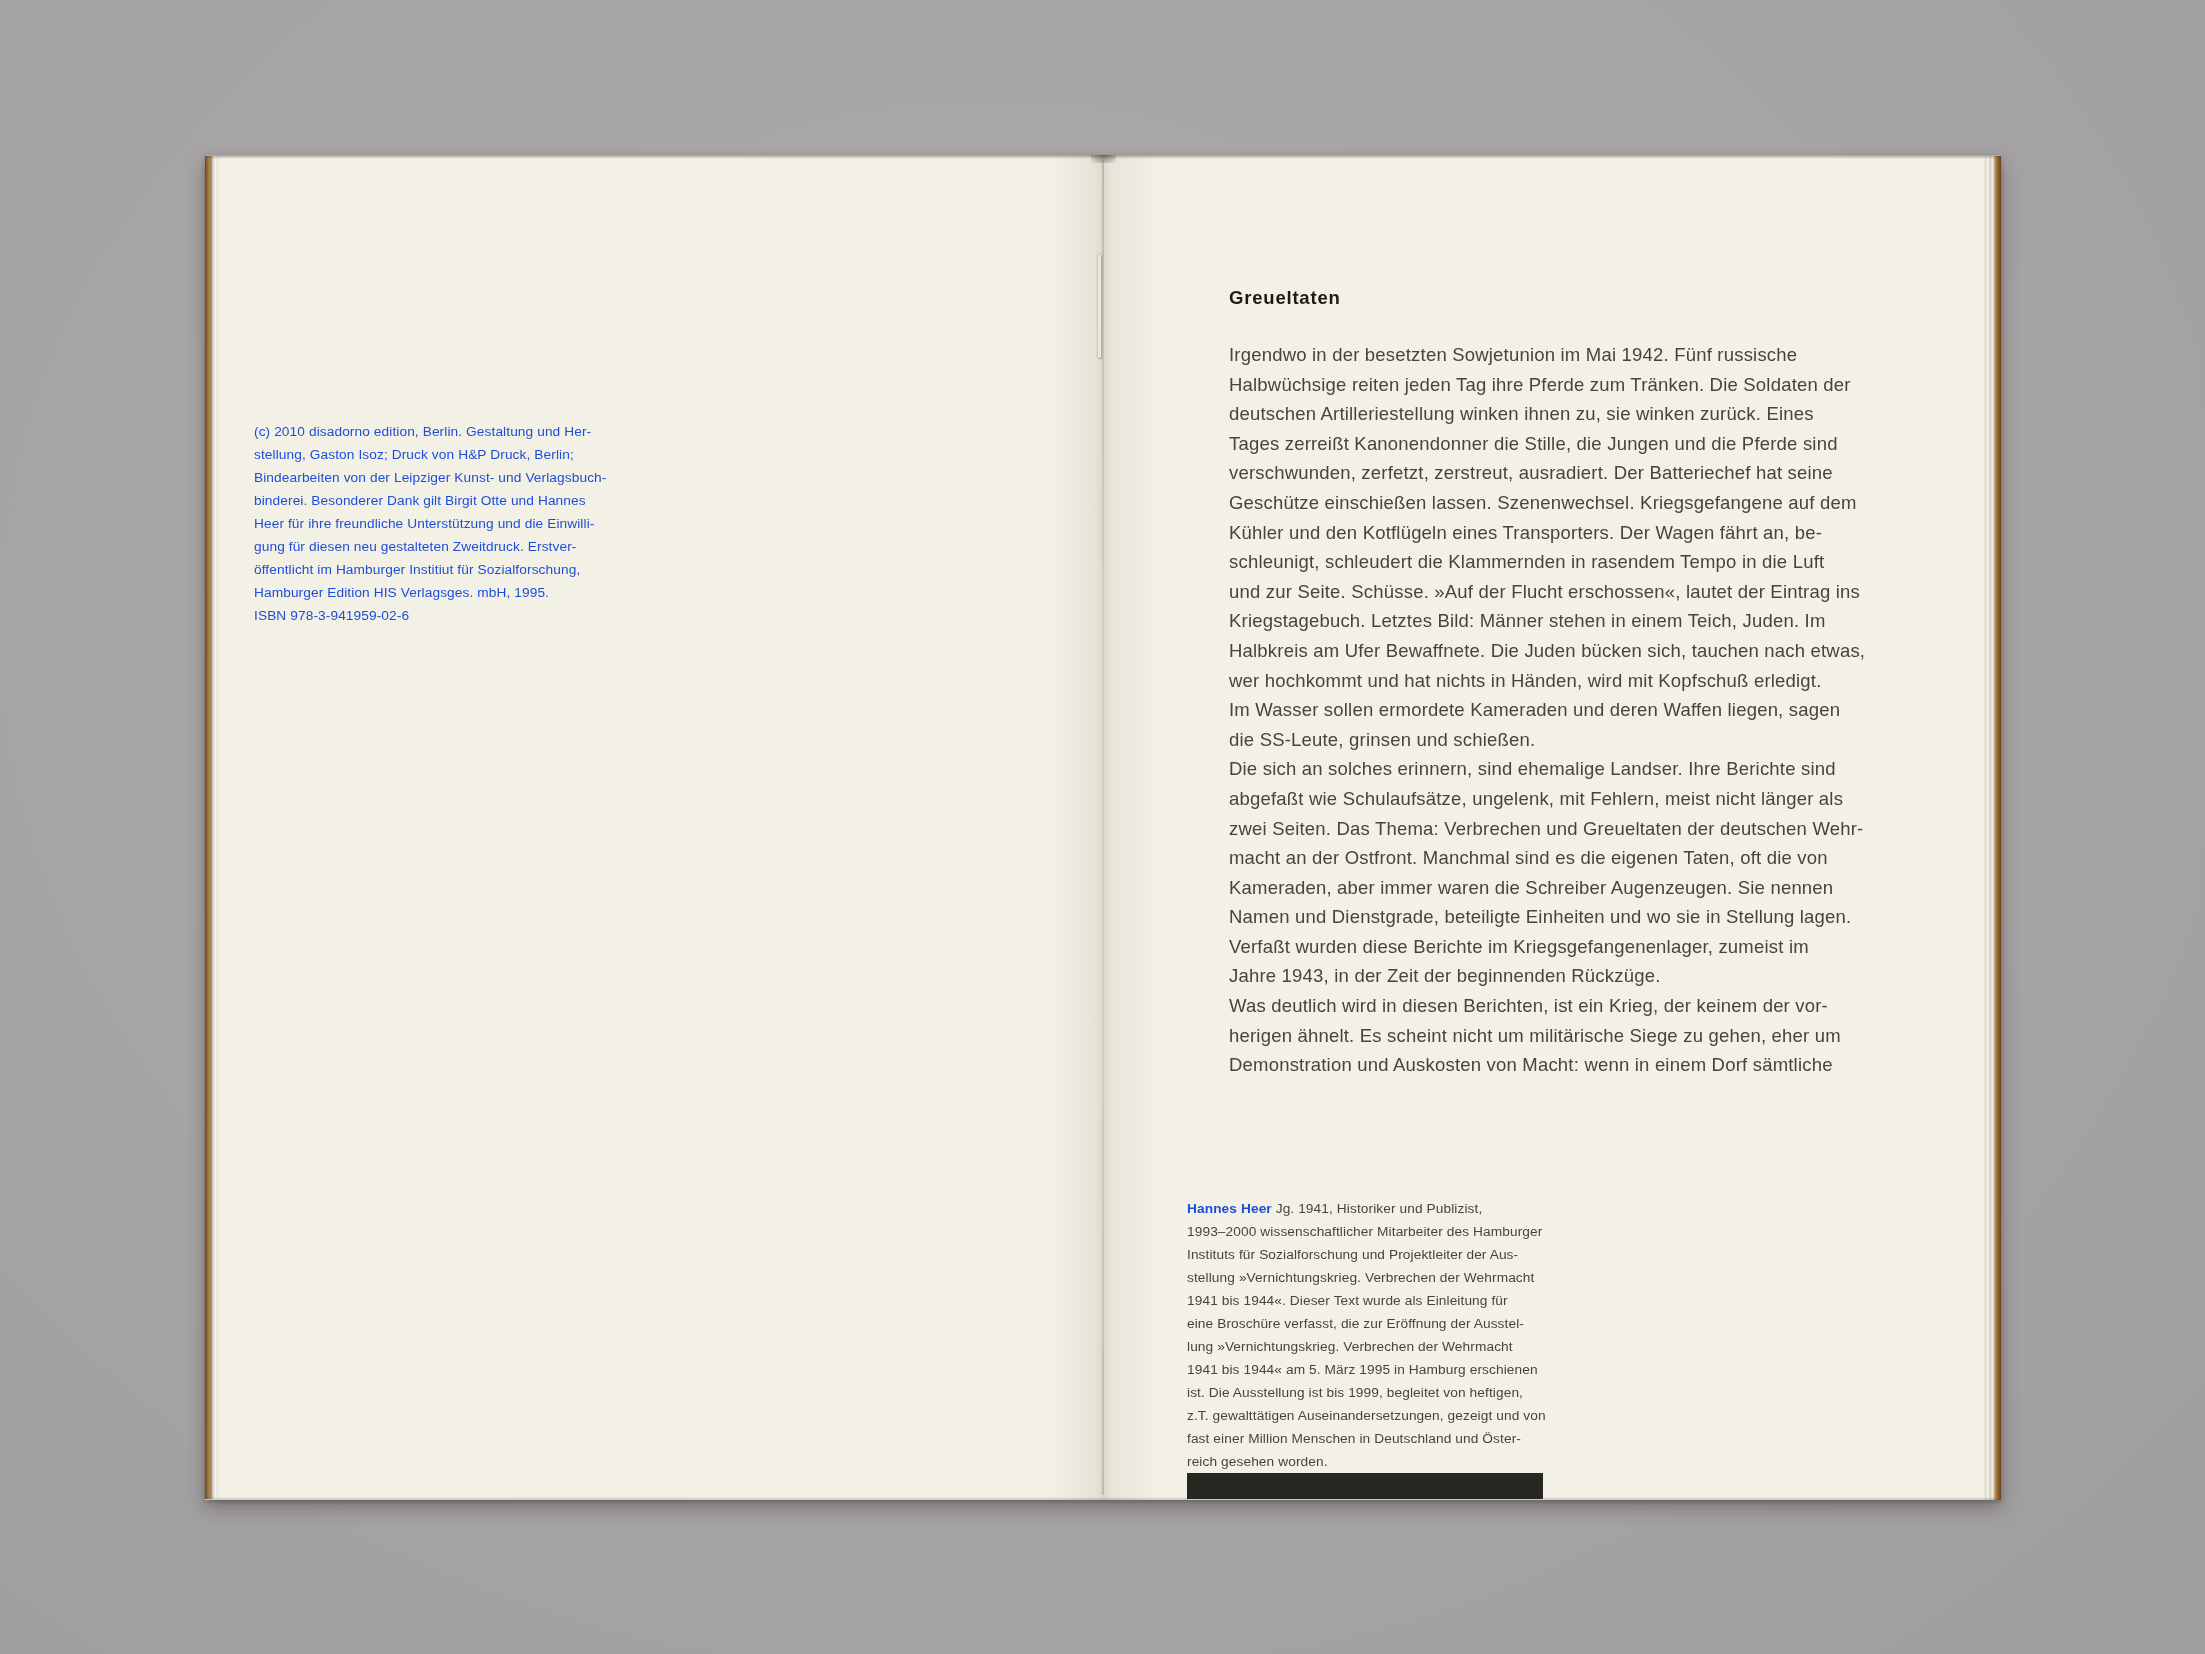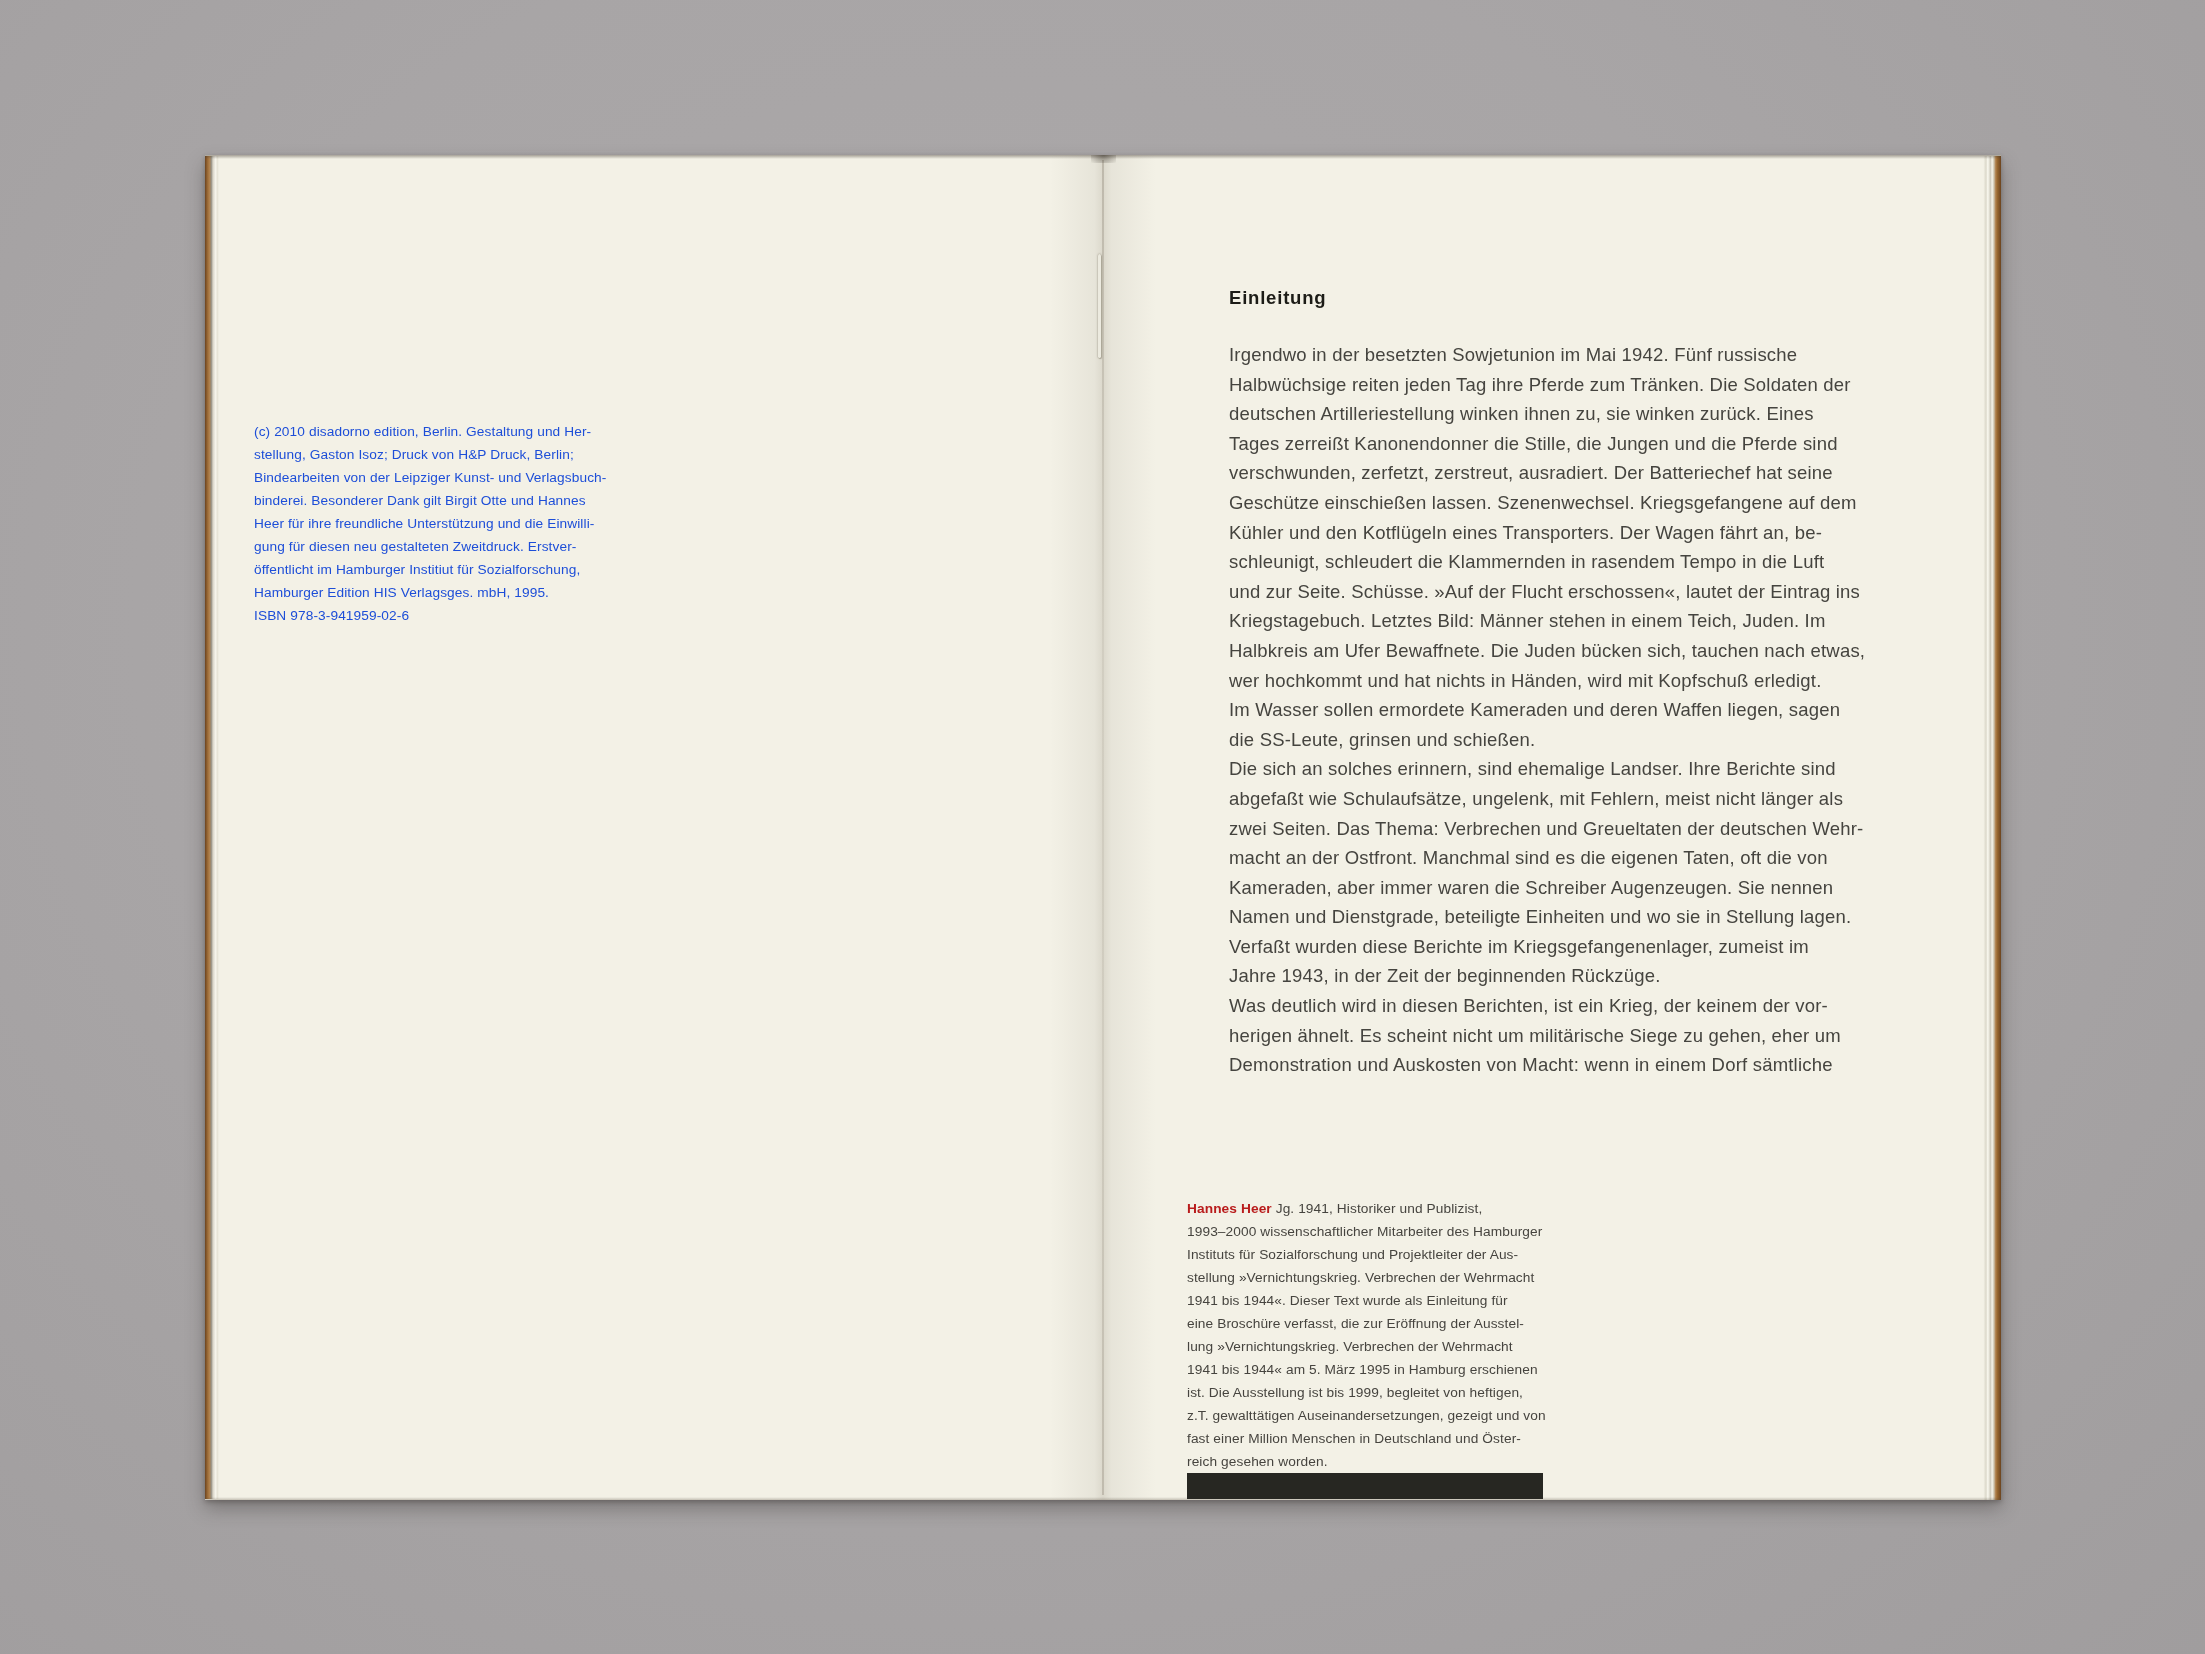--- a/index.html
+++ b/index.html
@@ -72,21 +72,21 @@
   .bodytext {
     position: absolute; left: 1024px; top: 185px;
     font-size: 18.5px; line-height: 29.6px; letter-spacing: 0.2px;
     color: #45443f; white-space: pre;
   }
   .footnote {
     position: absolute; left: 982px; top: 1042px;
     font-size: 13.7px; line-height: 23px; letter-spacing: 0.1px;
     color: #46443f; white-space: pre;
   }
-  .fn-author { font-weight: bold; color: #b91c1c; }
+  .fn-author { font-weight: bold; color: #1d4ed8; }
   .black-bar {
     position: absolute; left: 982px; top: 1318px; width: 356px; height: 25.6px;
     background: #272722;
   }
 </style>
 </head>
 <body>
 
 <div class="stage">
   <div class="book">
@@ -99,21 +99,21 @@
     <div class="colophon">(c) 2010 disadorno edition, Berlin. Gestaltung und Her-
 stellung, Gaston Isoz; Druck von H&amp;P Druck, Berlin;
 Bindearbeiten von der Leipziger Kunst- und Verlagsbuch-
 binderei. Besonderer Dank gilt Birgit Otte und Hannes
 Heer für ihre freundliche Unterstützung und die Einwilli-
 gung für diesen neu gestalteten Zweitdruck. Erstver-
 öffentlicht im Hamburger Institiut für Sozialforschung,
 Hamburger Edition HIS Verlagsges. mbH, 1995.
 ISBN 978-3-941959-02-6</div>
 
-    <h1 class="heading">Einleitung</h1>
+    <h1 class="heading">Greueltaten</h1>
 
     <div class="bodytext">Irgendwo in der besetzten Sowjetunion im Mai 1942. Fünf russische
 Halbwüchsige reiten jeden Tag ihre Pferde zum Tränken. Die Soldaten der
 deutschen Artilleriestellung winken ihnen zu, sie winken zurück. Eines
 Tages zerreißt Kanonendonner die Stille, die Jungen und die Pferde sind
 verschwunden, zerfetzt, zerstreut, ausradiert. Der Batteriechef hat seine
 Geschütze einschießen lassen. Szenenwechsel. Kriegsgefangene auf dem
 Kühler und den Kotflügeln eines Transporters. Der Wagen fährt an, be-
 schleunigt, schleudert die Klammernden in rasendem Tempo in die Luft
 und zur Seite. Schüsse. »Auf der Flucht erschossen«, lautet der Eintrag ins

